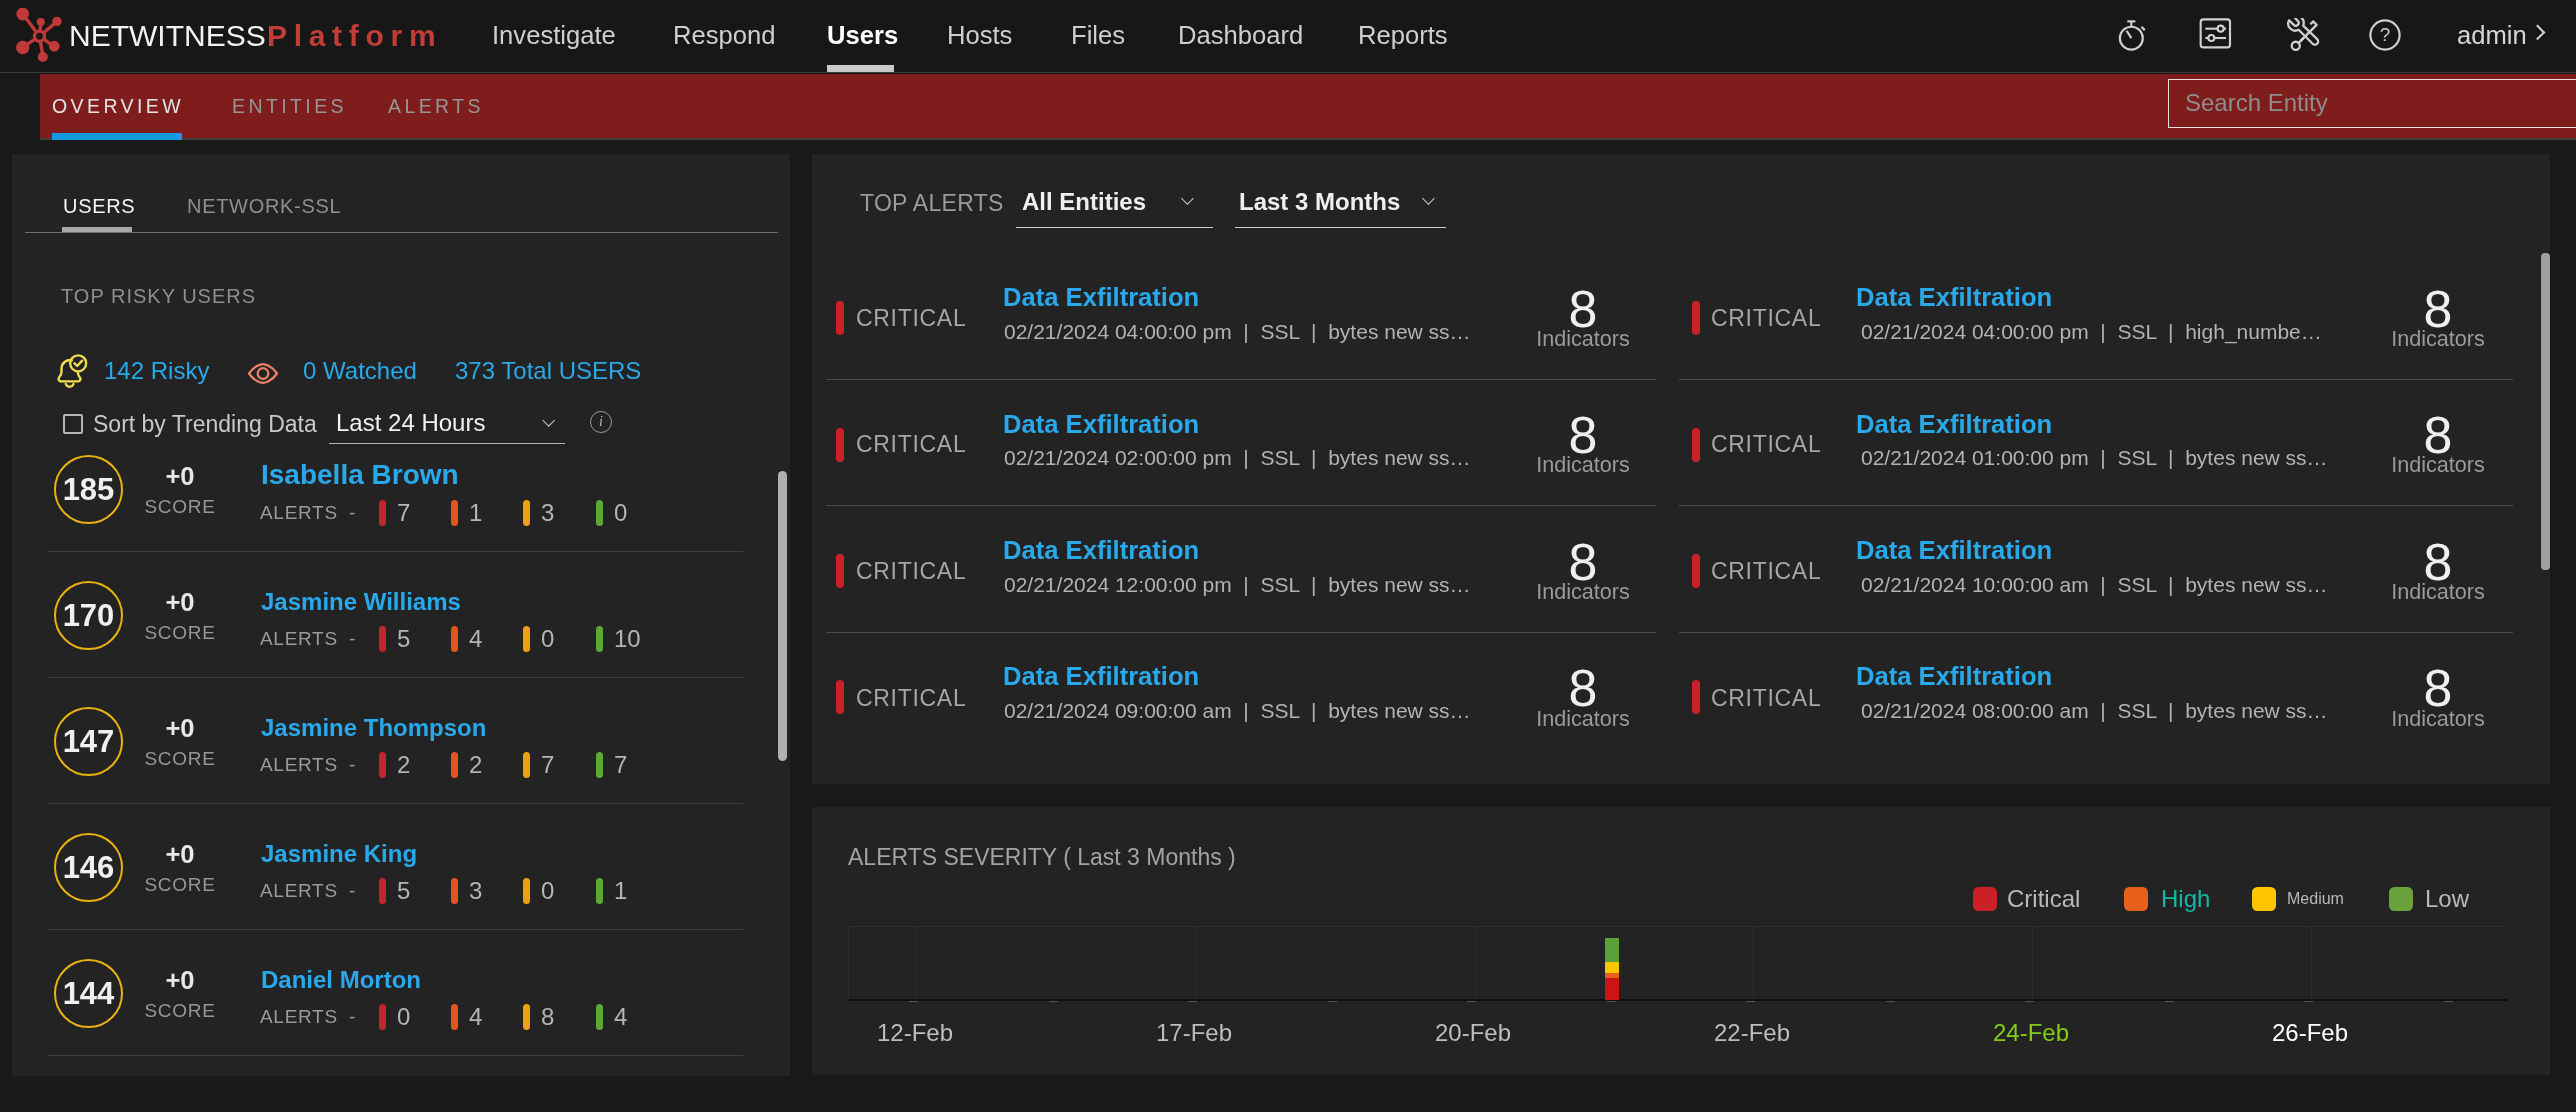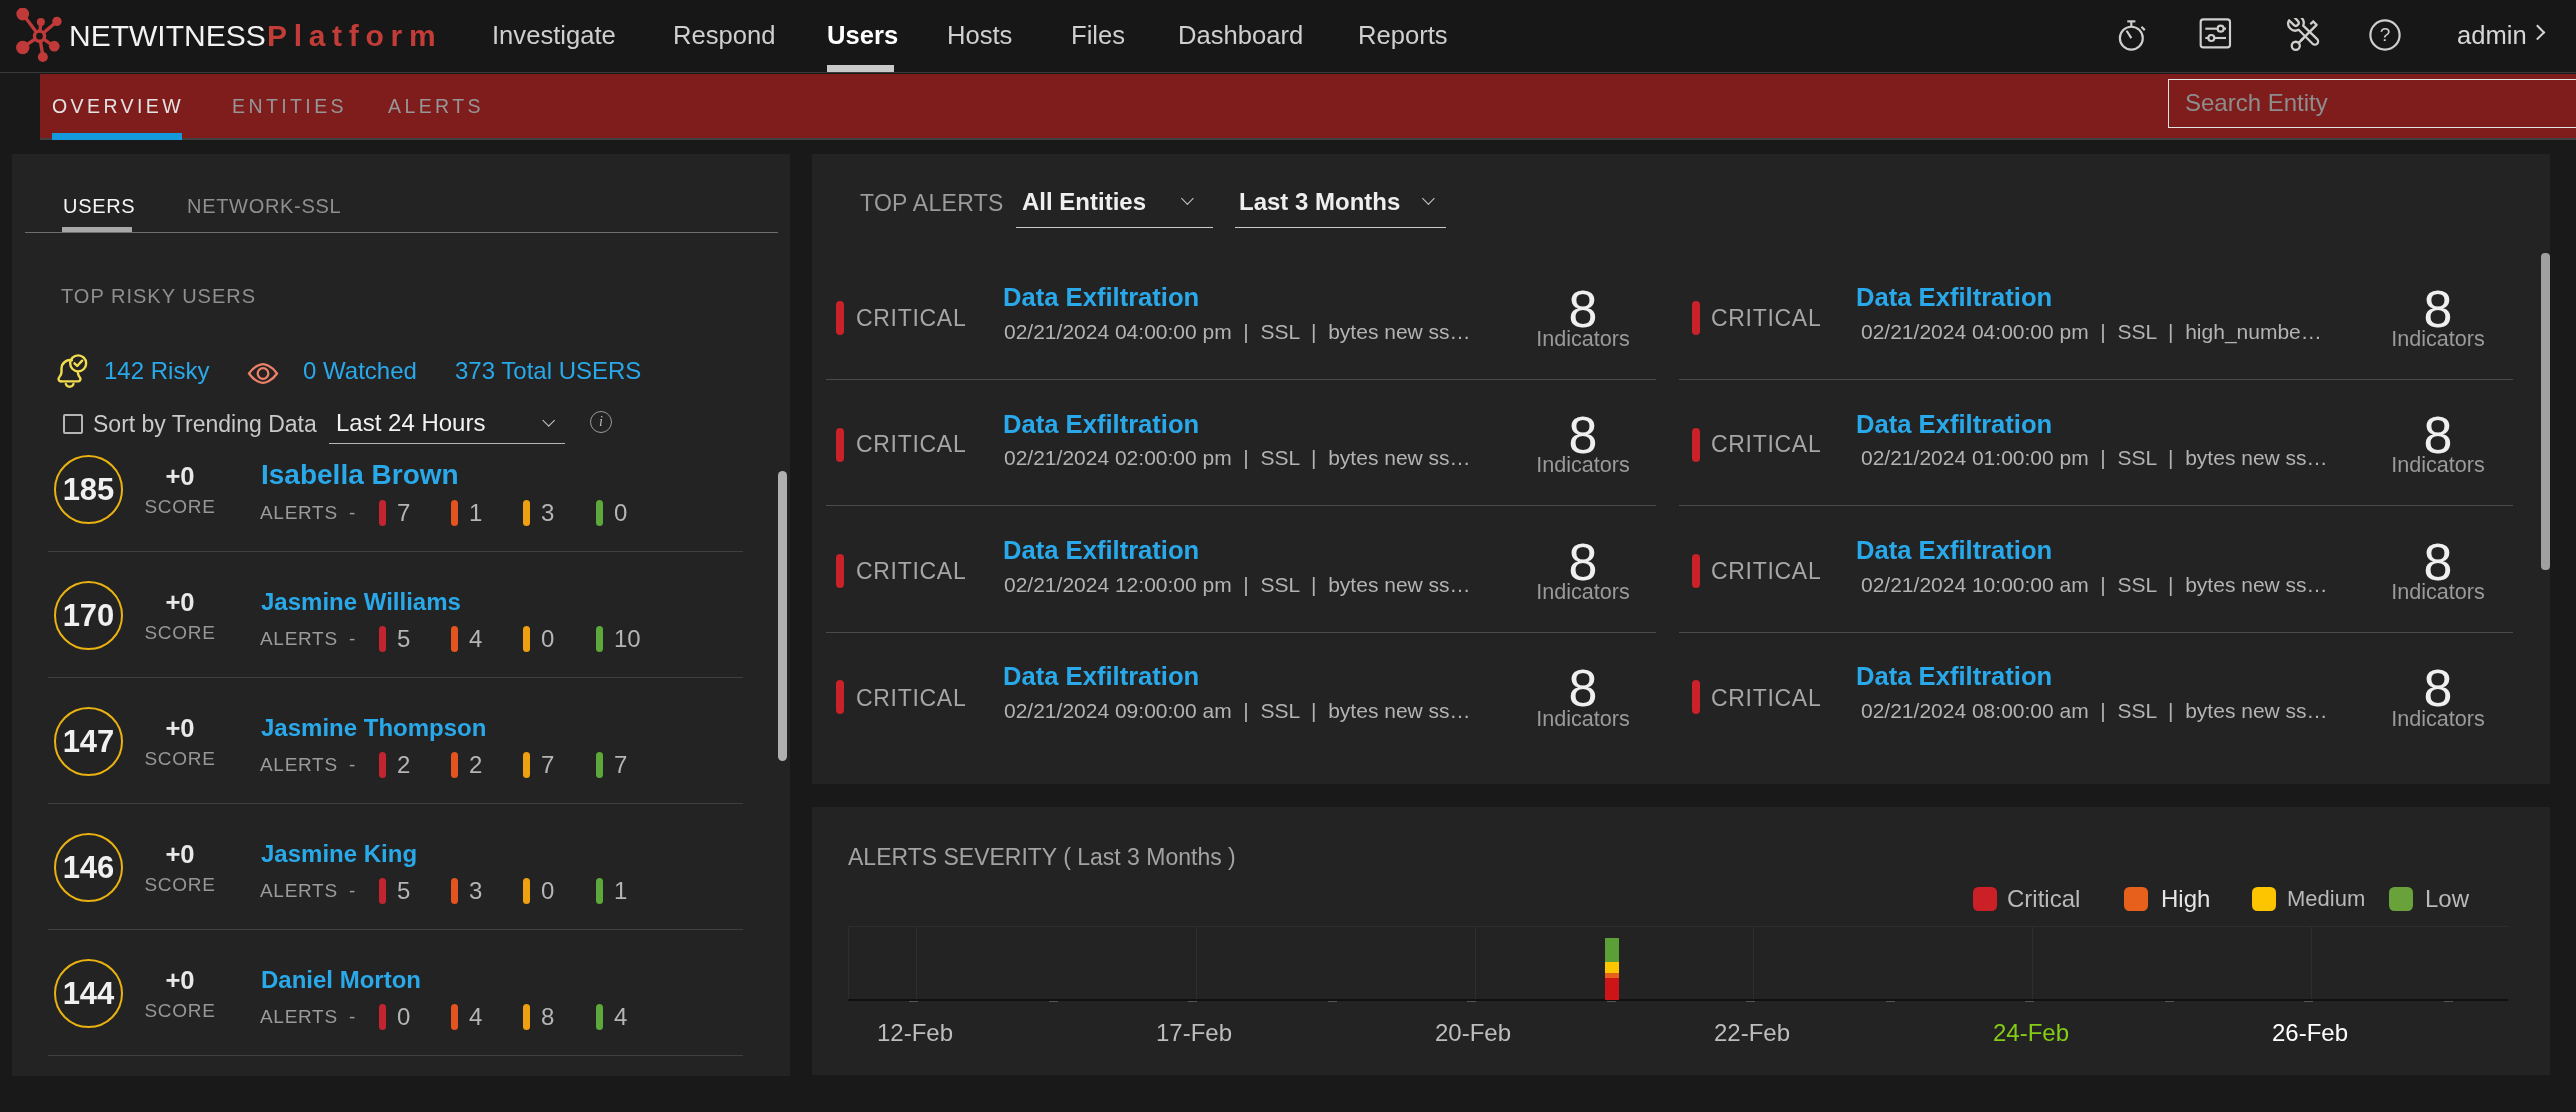--- a/index.html
+++ b/index.html
@@ -278,23 +278,23 @@
   <div class="ltext" style="left:1049px;top:557px;font-size:21px;color:#b3b3b3">02/21/2024 08:00:00 am &nbsp;|&nbsp; SSL &nbsp;|&nbsp; bytes new ss…</div>
   <div class="ctext" style="left:1626px;top:534px;font-size:52px;font-weight:300;color:#efefef">8</div>
   <div class="ctext" style="left:1626px;top:565px;font-size:21.6px;color:#9a9a9a">Indicators</div>
   <div class="abs" style="left:1729px;top:99px;width:8.8px;height:317px;border-radius:4px;background:#a0a0a0"></div>
 </div>
 <div class="panel" id="sevpanel">
   <div class="ltext" style="left:36px;top:50px;font-size:23px;color:#a3a3a3">ALERTS SEVERITY ( Last 3 Months )</div>
   <div class="swatch" style="left:1161px;background:#cc2027"></div>
   <div class="ltext" style="left:1195px;top:92px;font-size:24px;color:#b9b9b9">Critical</div>
   <div class="swatch" style="left:1312px;background:#e8611c"></div>
-  <div class="ltext" style="left:1349px;top:92px;font-size:24px;color:#e5e5e5">High</div>
+  <div class="ltext" style="left:1349px;top:92px;font-size:24px;color:#14b8a6">High</div>
   <div class="swatch" style="left:1440px;background:#fdc500"></div>
-  <div class="ltext" style="left:1475px;top:92px;font-size:22px;color:#b9b9b9">Medium</div>
+  <div class="ltext" style="left:1475px;top:92px;font-size:16px;color:#b9b9b9">Medium</div>
   <div class="swatch" style="left:1577px;background:#69a23b"></div>
   <div class="ltext" style="left:1613px;top:92px;font-size:24px;color:#b9b9b9">Low</div>
   <div class="abs" style="left:36px;top:119px;width:1660px;height:1.3px;background:#2e2e2e"></div>
   <div class="abs" style="left:36px;top:119px;width:1.3px;height:73px;background:#2e2e2e"></div>
   <div class="gridv" style="left:104px;top:119px;height:73px"></div>
   <div class="gridv" style="left:384px;top:119px;height:73px"></div>
   <div class="gridv" style="left:663px;top:119px;height:73px"></div>
   <div class="gridv" style="left:941px;top:119px;height:73px"></div>
   <div class="gridv" style="left:1220px;top:119px;height:73px"></div>
   <div class="gridv" style="left:1499px;top:119px;height:73px"></div>

